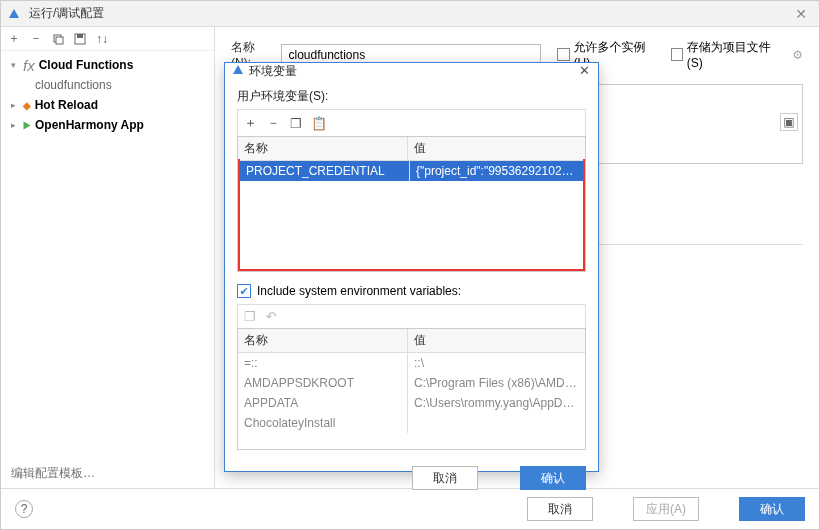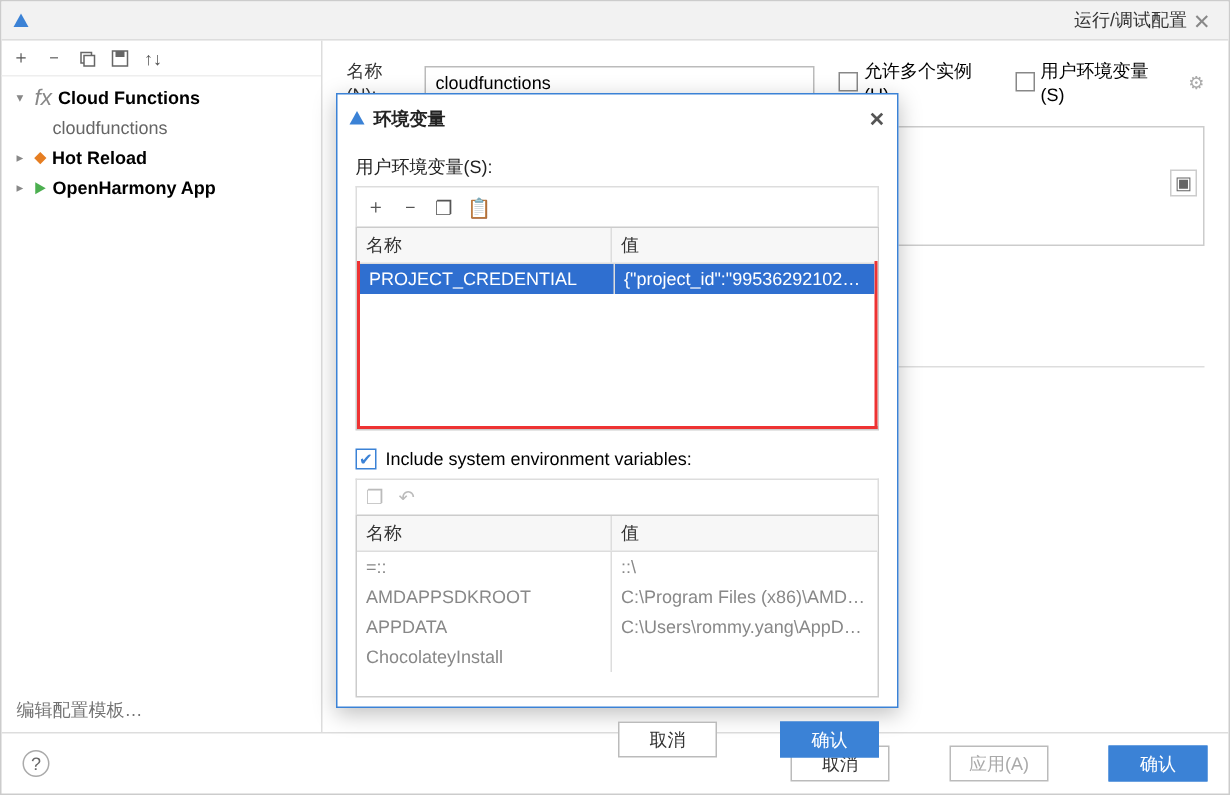--- a/index.html
+++ b/index.html
@@ -1,18 +1,18 @@
 <!DOCTYPE html>
 <html><head>
 <meta charset="utf-8">
 <style>
 * { box-sizing: border-box; margin: 0; padding: 0; font-family: "Microsoft YaHei", "Segoe UI", sans-serif; font-size: 12px; }
 body { background: #f2f2f2; width: 820px; height: 530px; overflow: hidden; position: relative; }
 .main-window { background: #fff; width: 820px; height: 530px; display: flex; flex-direction: column; border: 1px solid #ccc; }
-.titlebar { background: #f2f2f2; height: 26px; display: flex; align-items: center; padding: 0 8px; border-bottom: 1px solid #ddd; text-align: right; }
+.titlebar { background: #f2f2f2; height: 26px; display: flex; align-items: center; padding: 0 8px; border-bottom: 1px solid #ddd; }
 .titlebar-icon { width: 14px; height: 14px; margin-right: 6px; }
 .titlebar-title { flex: 1; color: #333; }
 .titlebar-close { color: #888; font-size: 14px; cursor: pointer; padding: 0 4px; }
 .body-row { display: flex; flex: 1; min-height: 0; }
 .sidebar { width: 214px; border-right: 1px solid #ddd; display: flex; flex-direction: column; }
 .sidebar-toolbar { height: 24px; display: flex; align-items: center; gap: 8px; padding: 0 6px; border-bottom: 1px solid #eee; color: #666; }
 .tb-btn { width: 14px; height: 14px; display: inline-flex; align-items: center; justify-content: center; cursor: pointer; color: #555; }
 .tree { flex: 1; padding: 4px 0; }
 .tree-item { display: flex; align-items: center; height: 20px; padding-left: 10px; cursor: pointer; }
 .tree-item.child { padding-left: 34px; color: #666; }
@@ -33,21 +33,21 @@
 .expand-btn { position: absolute; right: 4px; top: 28px; width: 18px; height: 18px; border: 1px solid #ccc; display:flex; align-items:center; justify-content:center; color:#666; background:#fff; cursor:pointer; }
 .main-footer { border-top: 1px solid #ddd; padding: 8px 14px; display: flex; align-items: center; gap: 10px; justify-content: space-between; }
 .help-btn { width: 18px; height: 18px; border: 1px solid #aaa; border-radius: 50%; display: flex; align-items: center; justify-content: center; color: #666; cursor: pointer; }
 .btns-right { display: flex; gap: 8px; }
 .btn { min-width: 66px; height: 24px; border: 1px solid #bbb; background: #fff; display: inline-flex; align-items: center; justify-content: center; cursor: pointer; color: #333; margin-left: 32px; }
 .btn.primary { background: #3b82d6; border-color: #3b82d6; color: #fff; }
 .btn.disabled { color: #aaa; }
 
 
 .dialog { position: absolute; left: 224px; top: 62px; width: 375px; height: 410px; background: #fff; border: 1px solid #3b82d6; box-shadow: 0 4px 14px rgba(0,0,0,.25); display: flex; flex-direction: column; z-index: 20; }
-.dialog-titlebar { height: 26px; display: flex; align-items: center; padding: 16px 8px; font-weight: bold; }
+.dialog-titlebar { height: 26px; display: flex; align-items: flex-start; padding: 0 8px; }
 .dialog-title { flex: 1; color: #222; }
 .dialog-close { color: #555; cursor: pointer; font-size: 13px; }
 .dialog-body { flex: 1; padding: 4px 12px 8px 12px; display: flex; flex-direction: column; }
 .sect-label { color: #222; margin: 4px 0 4px 0; }
 .mini-toolbar { display: flex; gap: 10px; padding: 4px 0; border: 1px solid #ddd; border-bottom: none; align-items:center; padding-left:6px; }
 .mini-btn { color: #555; cursor: pointer; font-size: 13px; }
 .grid { border: 1px solid #ccc; }
 .grid-head { display: flex; background: #f7f7f7; border-bottom: 1px solid #ddd; }
 .grid-head div { padding: 3px 6px; color: #333; }
 .col-name { flex: 0 0 170px; border-right: 1px solid #ddd; }
@@ -123,21 +123,21 @@
     <div class="main">
       <div class="name-row">
         <span class="name-label">名称(N):</span>
         <input class="name-input" value="cloudfunctions" style="">
         <div class="chk-row">
           <span class="chk"></span>
           <span>允许多个实例(U)</span>
         </div>
         <div class="chk-row">
           <span class="chk"></span>
-          <span>用户环境变量(S)</span>
+          <span>存储为项目文件(S)</span>
         </div>
         <span class="gear">⚙</span>
       </div>
       <div class="content-area">
         <div class="content-box">
           <span class="expand-btn">▣</span>
         </div>
         <div style="border-top:1px solid #ddd; margin-top:80px; height:60px"></div>
       </div>
     </div>

